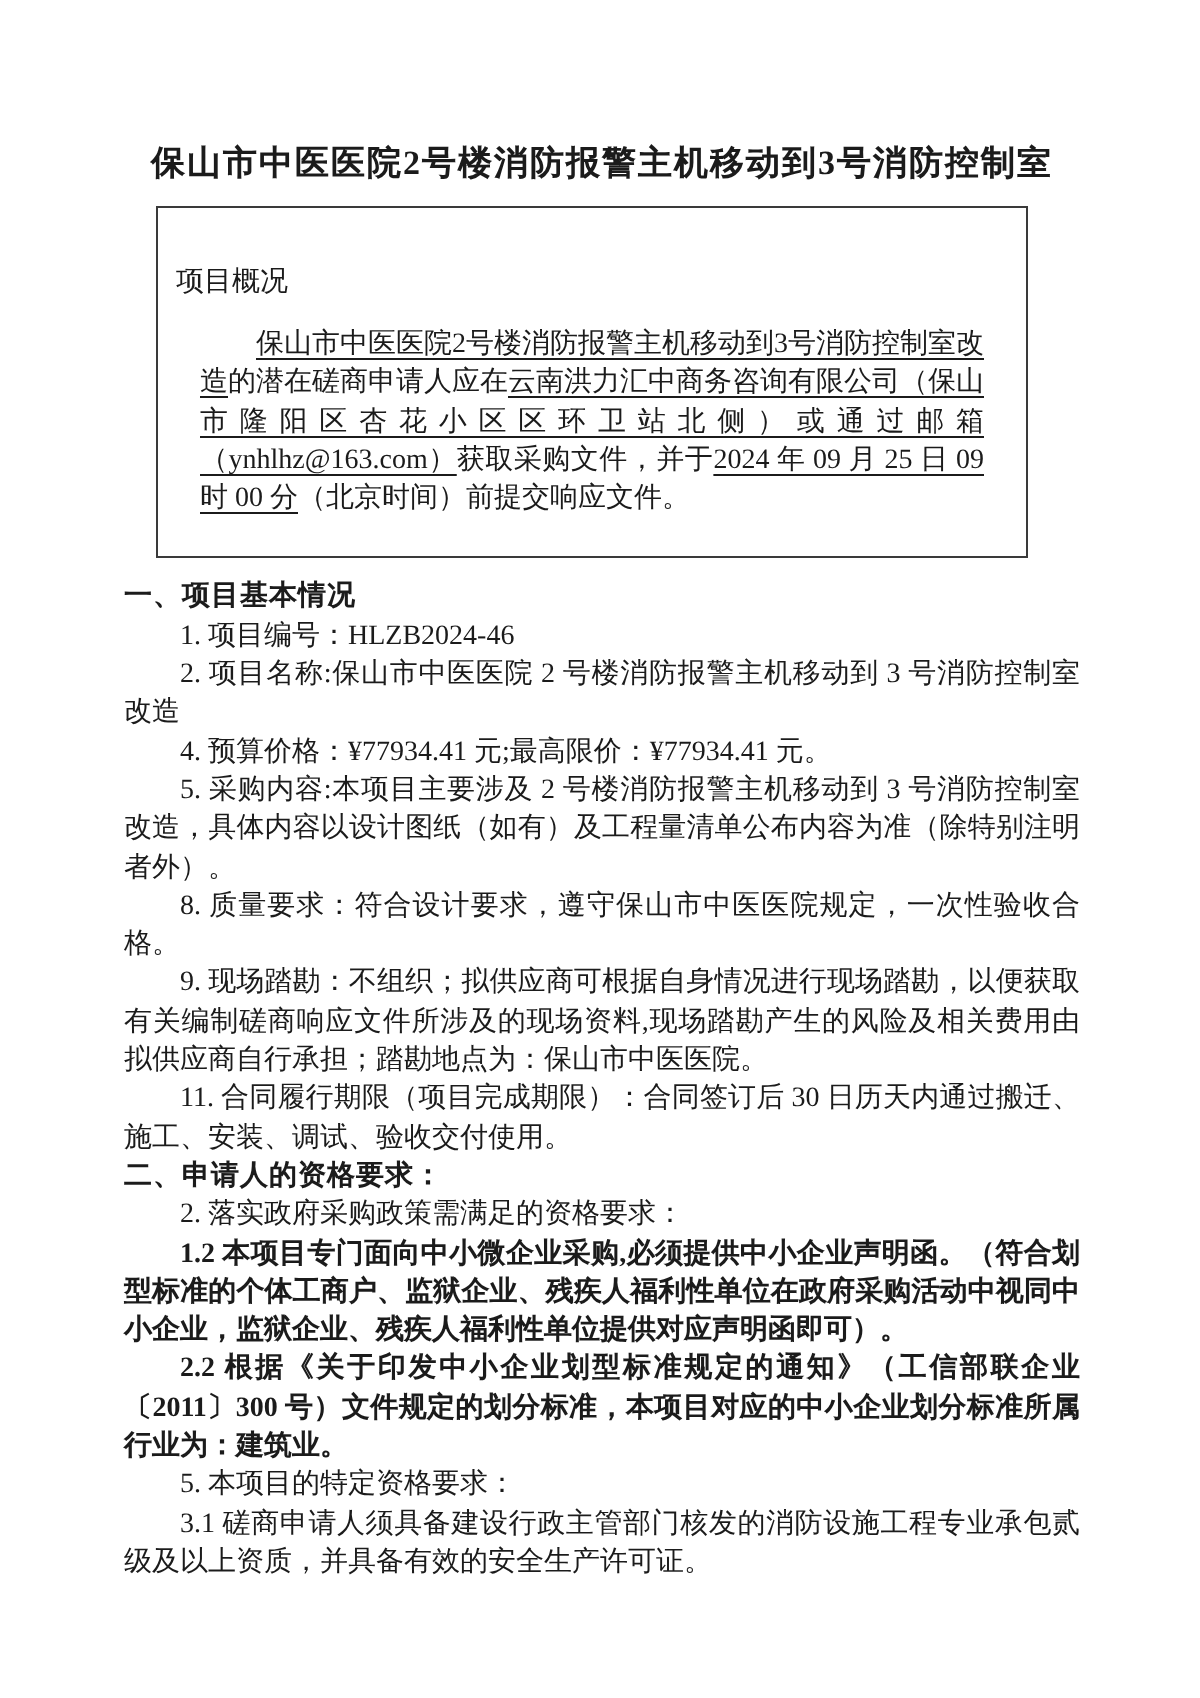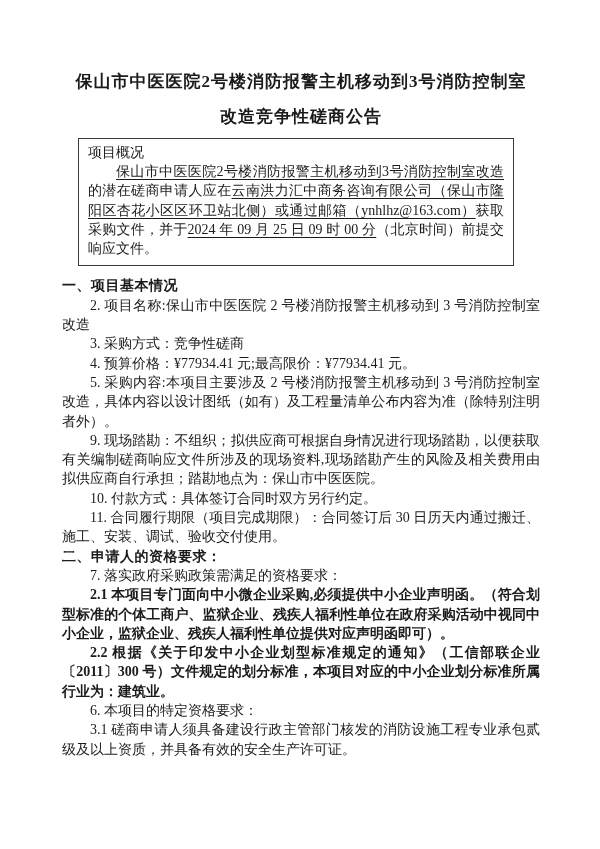--- a/index.html
+++ b/index.html
@@ -28,27 +28,28 @@
   .doc-title .t-line { display: block; }
   .doc-title .t-line2 { margin-top: 15px; }
   .overview-box {
     border: 1px solid #3a3a3a;
     margin: 11px 26px 10px 16px;
     padding: 4px 9px 7px 9px;
   }
   .box-label {
     font-size: 14px;
     line-height: 19px;
+    margin-top: 24px;
   }
   .box-para {
     font-size: 14px;
     line-height: 19.3px;
     text-indent: 2em;
     text-align: justify;
-    margin: 0;
+    margin: 12px;
   }
   .u-seg {
     text-decoration: underline;
     text-underline-offset: 3px;
   }
   .body-text p {
     margin: 0;
     font-size: 14px;
     line-height: 19.3px;
     text-indent: 2em;
@@ -63,41 +64,40 @@
     font-weight: bold;
   }
 </style>
 </head>
 <body>
 
 <div class="page">
 
   <div class="doc-title">
     <span class="t-line t-line1">保山市中医医院2号楼消防报警主机移动到3号消防控制室</span>
-    <span class="t-line t-line2">改造竞争性磋商公告</span>
   </div>
 
   <div class="overview-box">
     <div class="box-label">项目概况</div>
     <p class="box-para"><span class="u-seg">保山市中医医院2号楼消防报警主机移动到3号消防控制室改造</span><span>的潜在磋商申请人应在</span><span class="u-seg">云南洪力汇中商务咨询有限公司（保山市隆阳区杏花小区区环卫站北侧）或通过邮箱（ynhlhz@163.com）</span><span>获取采购文件，并于</span><span class="u-seg">2024 年 09 月 25 日 09 时 00 分</span><span>（北京时间）前提交响应文件。</span></p>
   </div>
 
   <div class="body-text">
 
     <p class="sec-heading">一、项目基本情况</p>
+    <p>1. 项目编号：HLZB2024-46</p>
     <p>2. 项目名称:保山市中医医院 2 号楼消防报警主机移动到 3 号消防控制室改造</p>
-    <p>3. 采购方式：竞争性磋商</p>
     <p>4. 预算价格：¥77934.41 元;最高限价：¥77934.41 元。</p>
     <p>5. 采购内容:本项目主要涉及 2 号楼消防报警主机移动到 3 号消防控制室改造，具体内容以设计图纸（如有）及工程量清单公布内容为准（除特别注明者外）。</p>
+    <p>8. 质量要求：符合设计要求，遵守保山市中医医院规定，一次性验收合格。</p>
     <p>9. 现场踏勘：不组织；拟供应商可根据自身情况进行现场踏勘，以便获取有关编制磋商响应文件所涉及的现场资料,现场踏勘产生的风险及相关费用由拟供应商自行承担；踏勘地点为：保山市中医医院。</p>
-    <p>10. 付款方式：具体签订合同时双方另行约定。</p>
     <p>11. 合同履行期限（项目完成期限）：合同签订后 30 日历天内通过搬迁、施工、安装、调试、验收交付使用。</p>
 
     <p class="sec-heading">二、申请人的资格要求：</p>
-    <p>7. 落实政府采购政策需满足的资格要求：</p>
-    <p class="bold-para">2.1 本项目专门面向中小微企业采购,必须提供中小企业声明函。（符合划型标准的个体工商户、监狱企业、残疾人福利性单位在政府采购活动中视同中小企业，监狱企业、残疾人福利性单位提供对应声明函即可）。</p>
+    <p>2. 落实政府采购政策需满足的资格要求：</p>
+    <p class="bold-para">1.2 本项目专门面向中小微企业采购,必须提供中小企业声明函。（符合划型标准的个体工商户、监狱企业、残疾人福利性单位在政府采购活动中视同中小企业，监狱企业、残疾人福利性单位提供对应声明函即可）。</p>
     <p class="bold-para">2.2 根据《关于印发中小企业划型标准规定的通知》（工信部联企业〔2011〕300 号）文件规定的划分标准，本项目对应的中小企业划分标准所属行业为：建筑业。</p>
-    <p>6. 本项目的特定资格要求：</p>
+    <p>5. 本项目的特定资格要求：</p>
     <p>3.1 磋商申请人须具备建设行政主管部门核发的消防设施工程专业承包贰级及以上资质，并具备有效的安全生产许可证。</p>
 
   </div>
 
 </div>
 
 </body></html>

